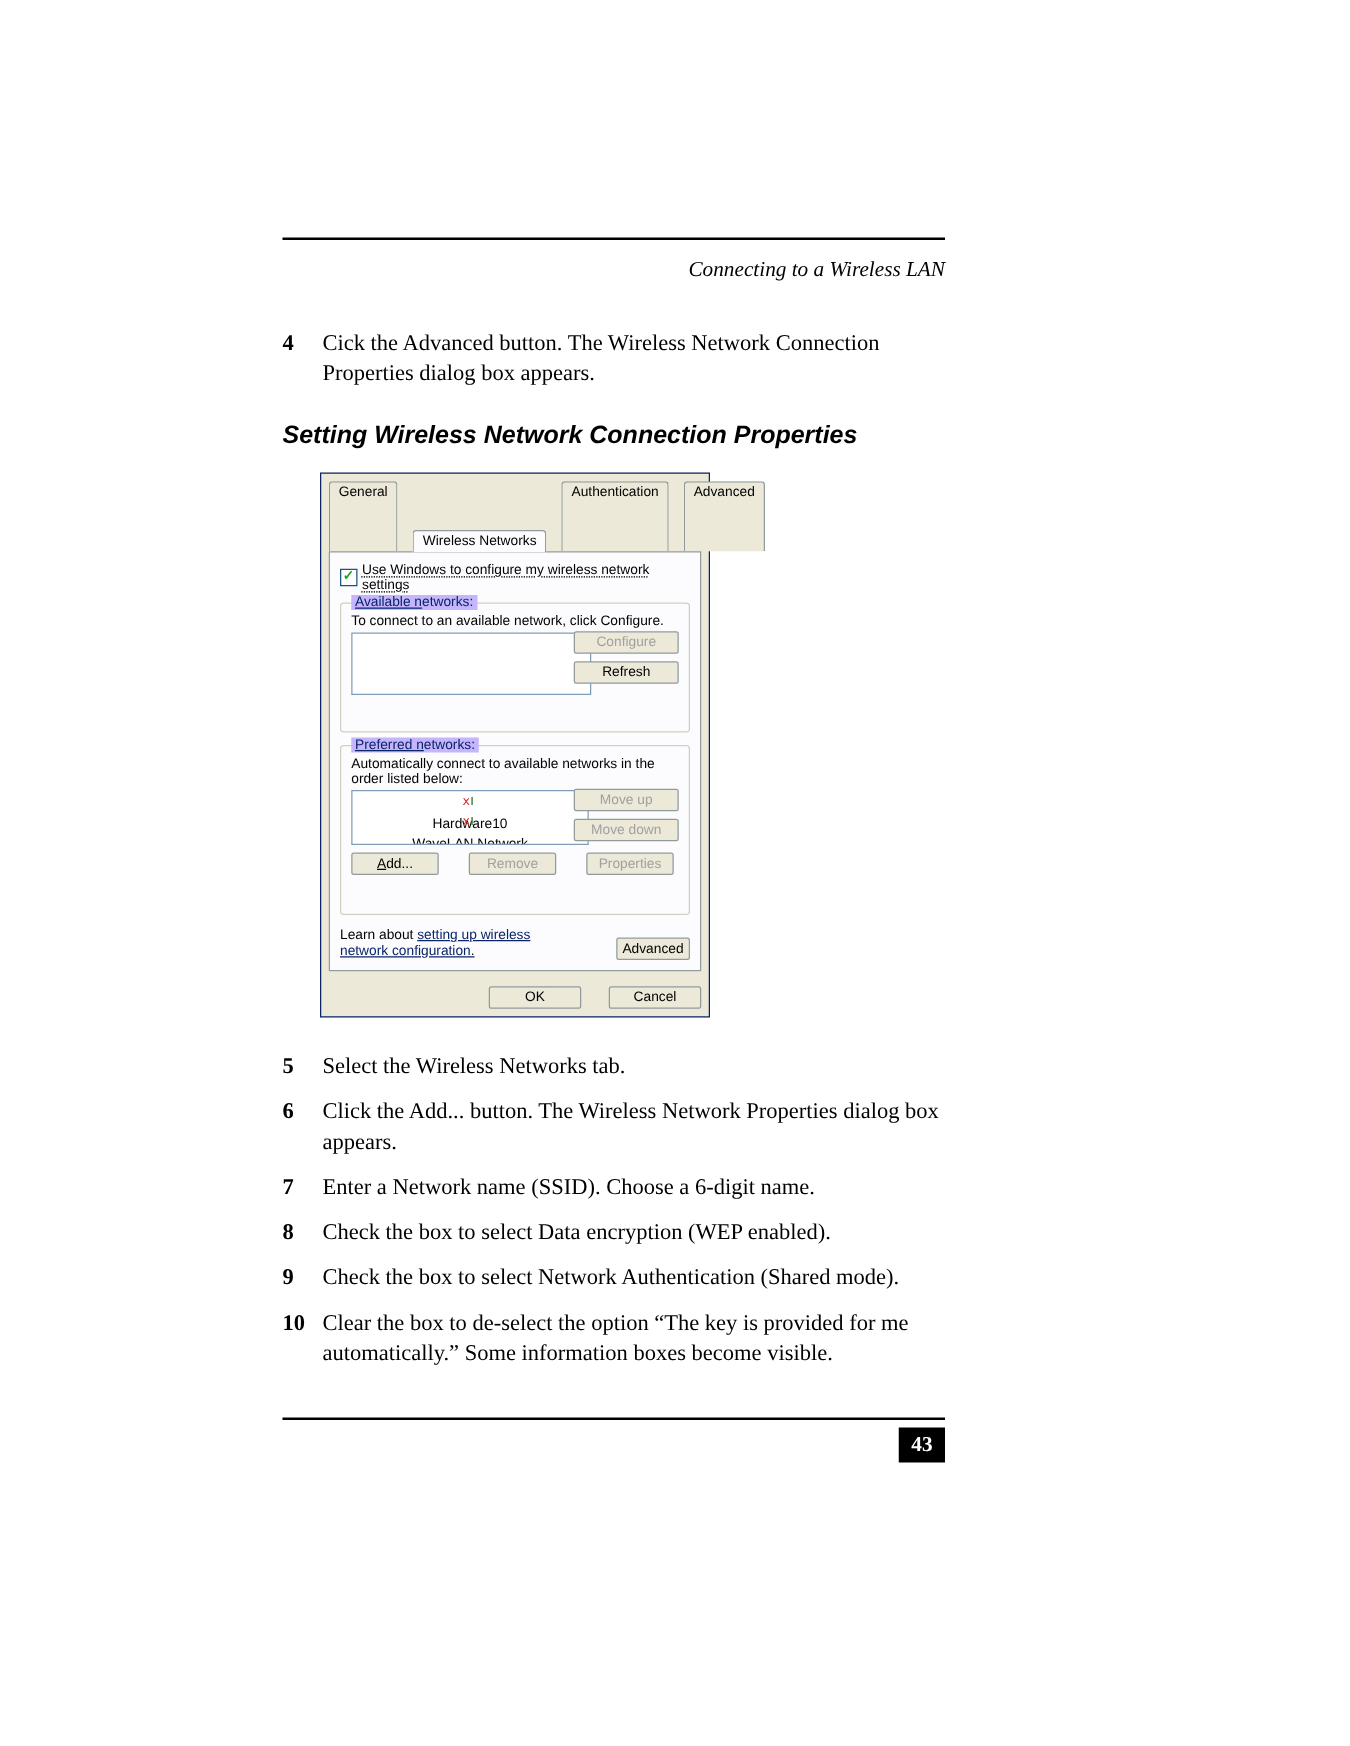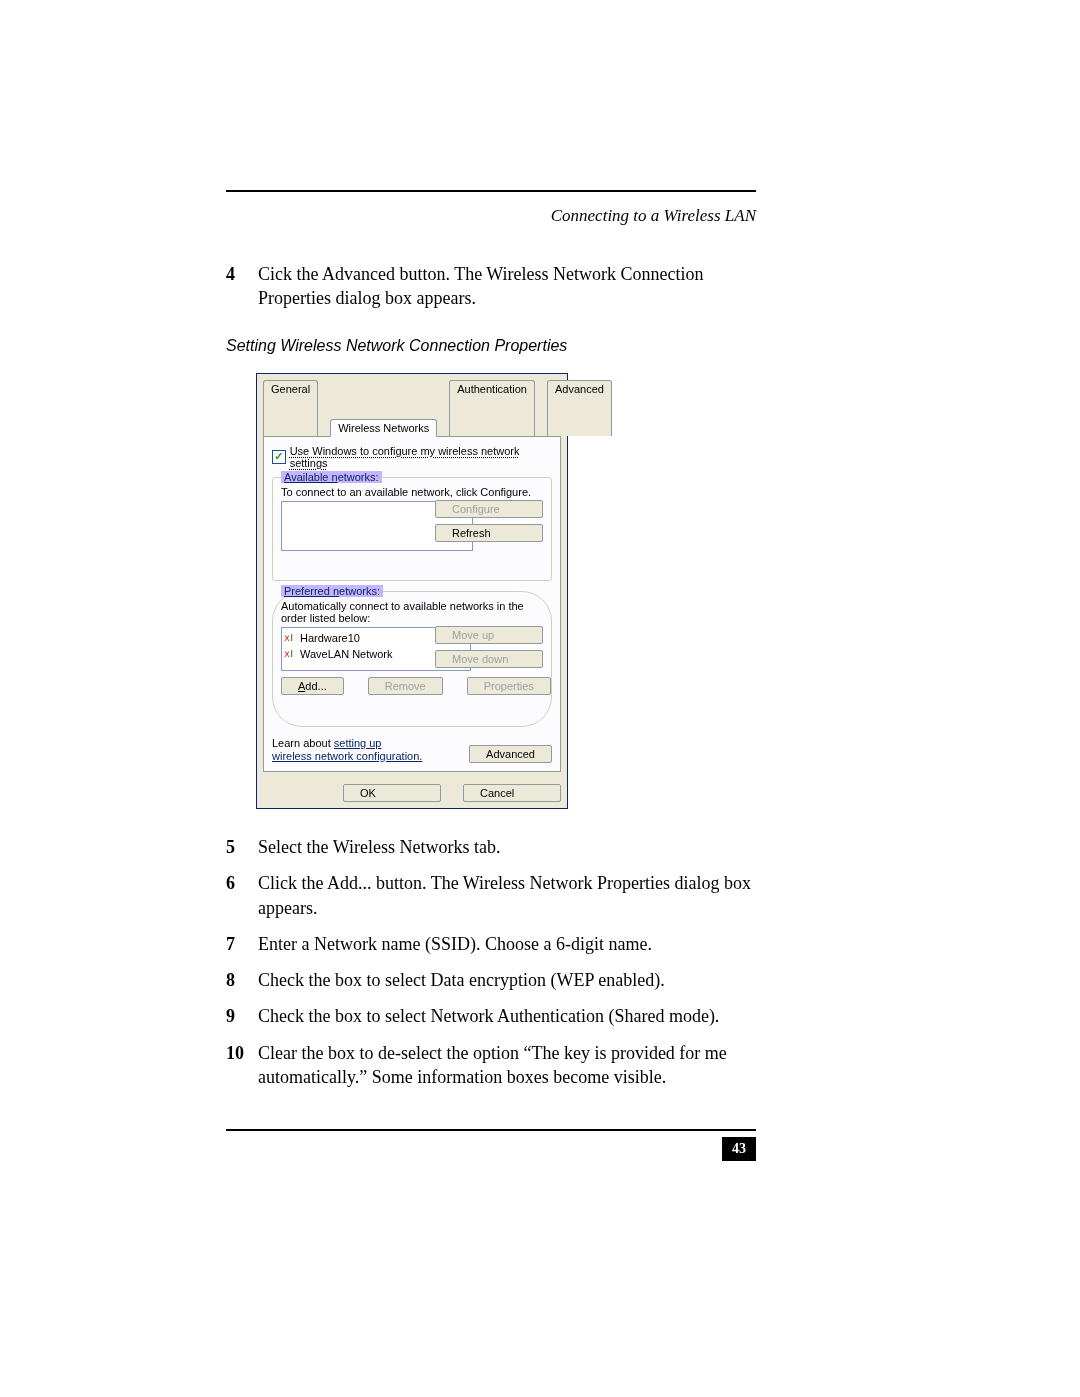--- a/index.html
+++ b/index.html
@@ -4,58 +4,58 @@
 <style>
   html,body{margin:0;padding:0;background:#fff;}
   .page{width:1080px;height:1397px;position:relative;font-family:"Times New Roman",Times,serif;color:#000;}
   .content{position:absolute;left:226px;top:190px;width:530px;}
   .topline{border-top:2px solid #000;}
   .header-section{width:100%;text-align:right;font-style:italic;font-family:"Times New Roman",Times,serif;font-size:17px;padding-top:14px;padding-bottom:36px;}
   ol.steps{list-style:none;padding:0;margin:0;}
   ol.steps>li{display:flex;align-items:flex-start;font-size:18px;line-height:1.35;margin-bottom:12px;font-family:"Times New Roman",Times,serif;}
   ol.steps .num{font-weight:bold;width:32px;flex:0 0 32px;text-align:left;}
   ol.steps .txt{flex:1 1 auto;}
-  .caption{font-family:Arial,Helvetica,sans-serif;font-weight:normal;font-style:italic;font-size:16px;margin:26px 0 18px 0;}
+  .caption{font-family:Arial,Helvetica,sans-serif;font-weight:bold;font-style:italic;font-size:20px;margin:26px 0 18px 0;}
   .figwrap{width:100%;display:flex;justify-content:flex-start;margin-bottom:26px;}
   .xpwin{width:310px;border:1px solid #0a246a;font-family:Tahoma,Arial,sans-serif;font-size:11px;background:#ece9d8;position:relative;margin-left:30px;}
   .titlebar{height:26px;background:linear-gradient(to bottom,#3b72d8 0%,#1a49b5 50%,#3b72d8 100%);color:#fff;display:flex;align-items:center;padding-left:6px;font-weight:bold;font-size:12px;}
   .titlebar .tbicon{width:14px;height:14px;margin-right:5px;display:flex;align-items:center;justify-content:center;}
   .titlebar .title{flex:1;white-space:nowrap;overflow:hidden;}
   .tbbtns{display:flex;gap:3px;padding-right:3px;}
   .tbbtn{width:20px;height:18px;border-radius:3px;display:flex;align-items:center;justify-content:center;font-weight:bold;font-size:13px;color:#fff;}
   .tbbtn.help{background:linear-gradient(to bottom,#6fa0f0,#2a5fcd);border:1px solid #1a3f90;}
   .tbbtn.close{background:linear-gradient(to bottom,#f08070,#e04030);border:1px solid #a02010;}
   .tabs{display:flex;padding:6px 6px 0 6px;gap:12px;}
   .tab{border:1px solid #919b9c;border-bottom:none;background:#ece9d8;font-size:11px;padding:2px 7px;border-radius:3px 3px 0 0;position:relative;white-space:nowrap;}
   .tab.active{background:#fcfcfe;top:1px;z-index:2;border-bottom:1px solid #fcfcfe;margin-top:38px;}
   .panel{border:1px solid #919b9c;background:#fcfcfe;margin:0 6px 6px 6px;padding:8px;position:relative;}
   .chkrow{display:flex;align-items:center;gap:4px;margin-bottom:8px;}
   .chkbox{width:12px;height:12px;border:1px solid #1c5180;background:#fff;display:flex;align-items:center;justify-content:center;color:#21a121;font-size:11px;font-weight:bold;line-height:1;}
   .dotrule{text-decoration:underline dotted;text-underline-offset:2px;}
   .grp{border:1px solid #d0d0bf;border-radius:3px;padding:8px;margin-bottom:10px;position:relative;}
   .grp .legend{position:absolute;top:-7px;left:8px;background:#c4b5fd;padding:0 3px;color:#0a246a;font-size:11px;}
   .listbox{border:1px solid #7f9db9;background:#fff;height:48px;margin-top:3px;width:190px;}
   .rside{position:absolute;right:8px;display:flex;flex-direction:column;gap:6px;}
-  .btn{border:1px solid #919b9c;background:#ece9d8;font-size:11px;padding:2px 16px;width:74px;border-radius:2px;white-space:nowrap;}
+  .btn{border:1px solid #919b9c;background:#ece9d8;font-size:11px;padding:2px 4px;width:74px;text-align:center;border-radius:2px;white-space:nowrap;}
   .btn.dis{color:#a0a0a0;}
   .preflist{border:1px solid #7f9db9;background:#fff;height:44px;width:190px;padding:2px;box-sizing:border-box;overflow:hidden;}
-  .prefitem{display:flex;align-items:center;gap:4px;height:16px;font-size:11px;}
+  .prefitem{display:flex;align-items:center;gap:18px;height:16px;font-size:11px;flex-direction:column;}
   .wicon{width:12px;height:12px;position:relative;}
   .wicon::before{content:"𝗑";color:#d03030;font-size:10px;position:absolute;left:0;top:0;}
   .wicon::after{content:"ı";color:#2a7a2a;font-size:12px;position:absolute;left:6px;top:-2px;}
   .btnrow{display:flex;gap:24px;margin-top:6px;}
   .btnrow .btn{width:60px;}
   .link{color:#0a246a;text-decoration:underline;}
   .footrow{display:flex;justify-content:space-between;align-items:flex-end;margin-top:2px;gap:46px;}
   .footrow .learn{max-width:180px;font-size:11px;line-height:1.2;}
   .okrow{display:flex;justify-content:flex-end;gap:6px;padding:6px;}
   .okrow .btn{width:64px;margin-left:16px;}
   .bottomline{border-top:2px solid #000;margin-top:40px;position:relative;}
   .pagenum{margin-top:6px;display:flex;justify-content:flex-end;}
-  .pagenum .box{background:#000;color:#fff;padding:4px 10px;font-family:"Times New Roman",Times,serif;font-weight:bold;font-size:14px;}
+  .pagenum .box{background:#000;color:#fff;padding:4px 10px;font-family:"Times New Roman",Times,serif;font-weight:bold;font-size:17px;}
   .und{text-decoration:underline;}
 </style>
 </head>
 <body>
 
 <div class="page">
   <div class="content">
     <div class="topline"></div>
     <div class="header-section">Connecting to a Wireless LAN</div>
 
@@ -89,21 +89,21 @@
           <div class="grp" style="height:86px;">
             <span class="legend"><span class="und">Available n</span>etworks:</span>
             <div>To connect to an available network, click Configure.</div>
             <div class="listbox"></div>
             <div class="rside" style="top:22px;">
               <div class="btn dis">Configure</div>
               <div class="btn">Refresh</div>
             </div>
           </div>
 
-          <div class="grp" style="height:118px;border-radius:30px;">
+          <div class="grp" style="height:118px;">
             <span class="legend"><span class="und">Preferred n</span>etworks:</span>
             <div style="margin-bottom:3px;">Automatically connect to available networks in the order listed below:</div>
             <div class="preflist">
               <div class="prefitem">
                 <span class="wicon"></span>
                 <span>Hardware10</span>
               </div>
               <div class="prefitem">
                 <span class="wicon"></span>
                 <span>WaveLAN Network</span>

